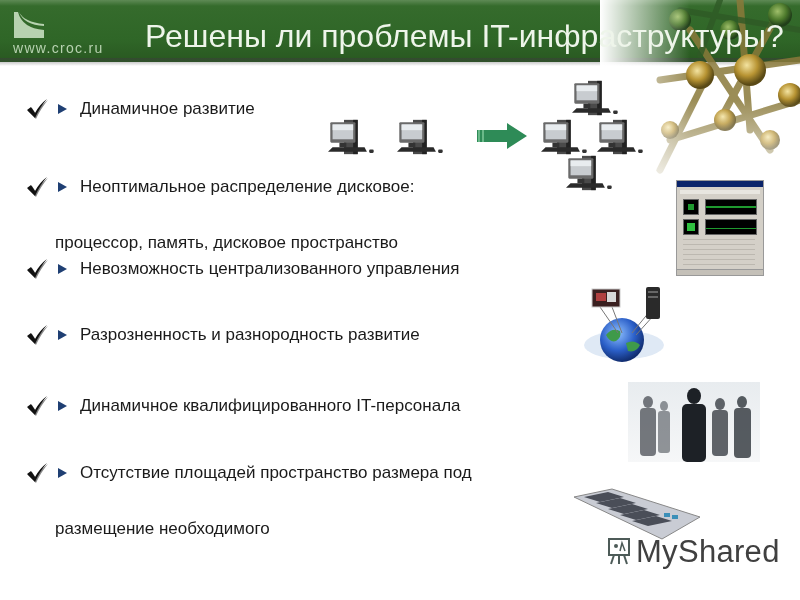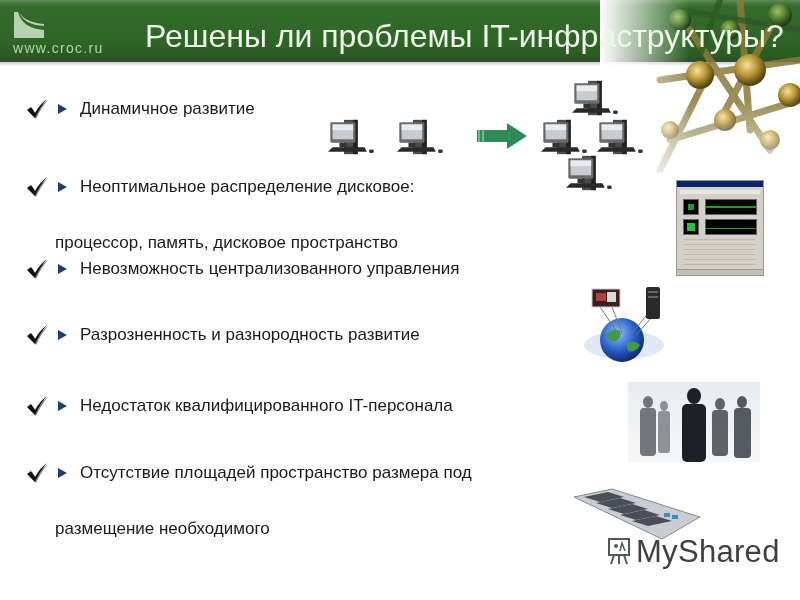--- a/index.html
+++ b/index.html
@@ -154,21 +154,21 @@
       </svg>
     <span class="tri"></span>
     <span class="btext">Разрозненность и разнородность развитие</span>
   </div>
   <div class="bullet" style="top:394px;">
     <svg class="check" viewBox="0 0 22 20">
         <path d="M1 11 L5 8 L9 14 Q14 5 21 0 Q14 8 9 19 Z" fill="#888" transform="translate(1,1)"></path>
         <path d="M1 11 L5 8 L9 14 Q14 5 21 0 Q14 8 9 19 Z" fill="#111"></path>
       </svg>
     <span class="tri"></span>
-    <span class="btext">Недостаток квалифицированного IT-персонала</span>
+    <span class="btext">Динамичное квалифицированного IT-персонала</span>
   </div>
   <div class="bullet" style="top:461px;">
     <svg class="check" viewBox="0 0 22 20">
         <path d="M1 11 L5 8 L9 14 Q14 5 21 0 Q14 8 9 19 Z" fill="#888" transform="translate(1,1)"></path>
         <path d="M1 11 L5 8 L9 14 Q14 5 21 0 Q14 8 9 19 Z" fill="#111"></path>
       </svg>
     <span class="tri"></span>
     <span class="btext">Отсутствие площадей пространство размера под</span>
     <span class="btext2">размещение необходимого</span>
   </div>

